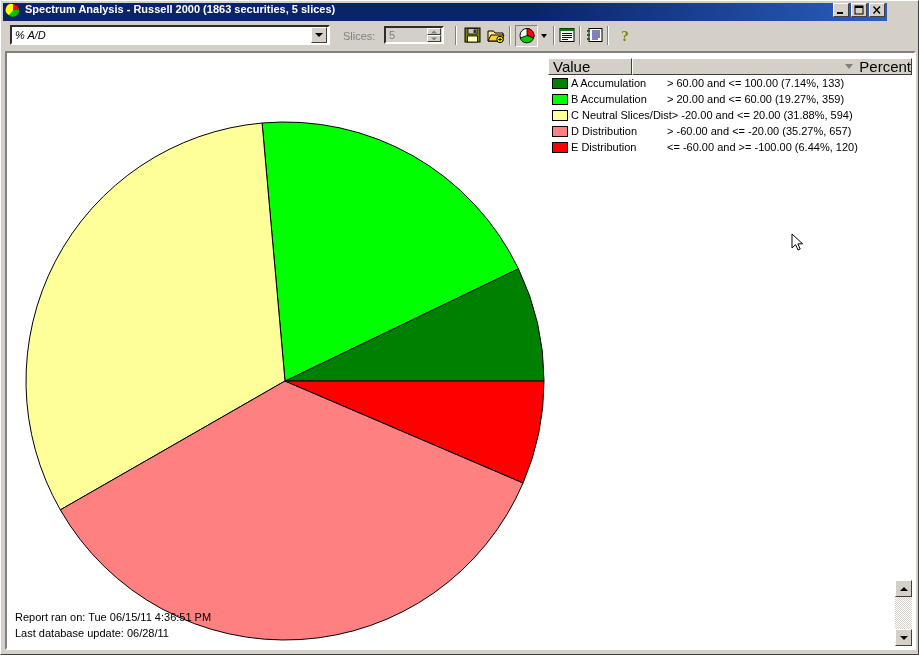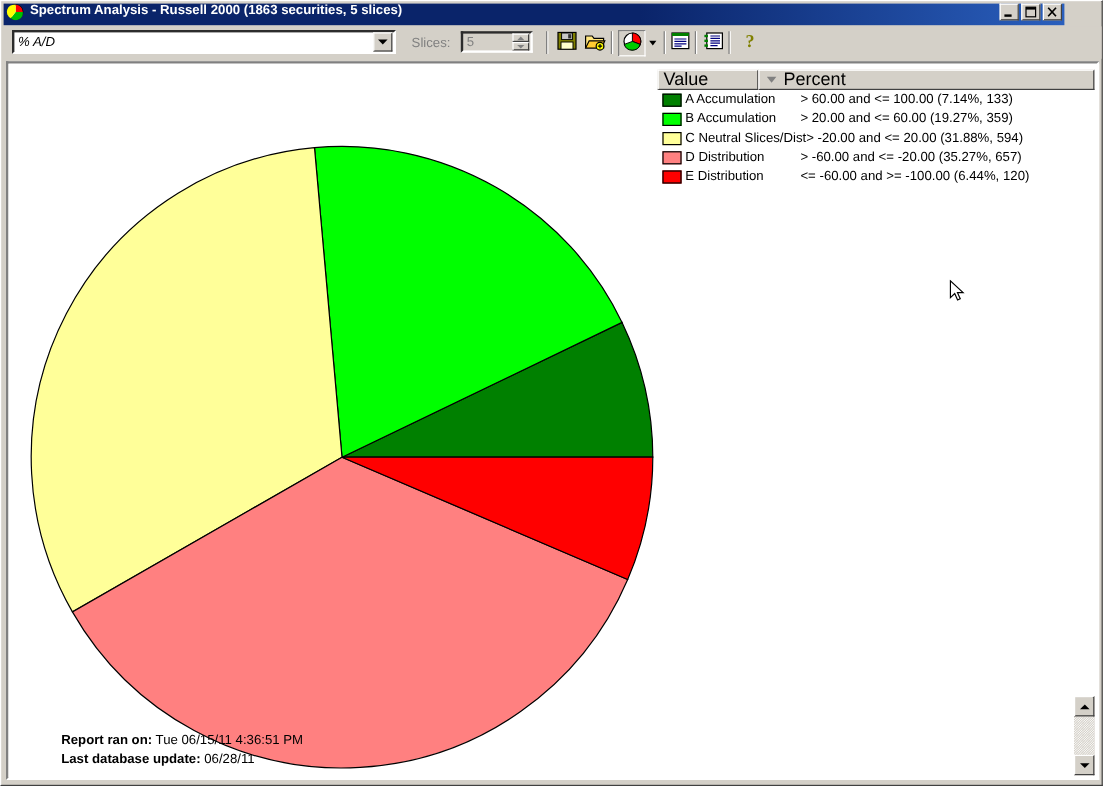--- a/index.html
+++ b/index.html
@@ -151,21 +151,21 @@
   .lh-cell{
     background:#d4d0c8;
     border-top:1px solid #ffffff;border-left:1px solid #ffffff;
     border-right:1px solid #404040;border-bottom:1px solid #404040;
     box-sizing:border-box;
     display:flex;align-items:center;
     font-size:15px;color:#000;
     padding-left:4px;
   }
   #lh-value{width:84px;}
-  #lh-percent{flex:1 1 auto;}
+  #lh-percent{flex:1 1 auto;justify-content:flex-end;}
   .sort-tri{
     width:0;height:0;margin-right:6px;margin-left:2px;
     border-left:4px solid transparent;border-right:4px solid transparent;
     border-top:5px solid #808080;
   }
   .legend-row{
     display:flex;align-items:center;height:16px;
     font-size:11px;color:#000;white-space:nowrap;
   }
   .legend-sw{
@@ -178,21 +178,21 @@
   
   #pie-wrap{
     position:absolute;left:0px;top:0px;width:560px;height:595px;
   }
 
   
   #footer{
     position:absolute;left:8px;bottom:7px;font-size:11px;color:#000;
     line-height:16px;
   }
-  #footer b{font-weight:bold;margin-left:36px;}
+  #footer b{font-weight:normal;}
 
   
   #vscroll{
     position:absolute;right:2px;bottom:2px;width:17px;height:66px;
     background:#d4d0c8;
   }
   .sb-btn{
     width:17px;height:17px;background:#d4d0c8;
     border-top:1px solid #ffffff;border-left:1px solid #ffffff;
     border-right:1px solid #404040;border-bottom:1px solid #404040;

